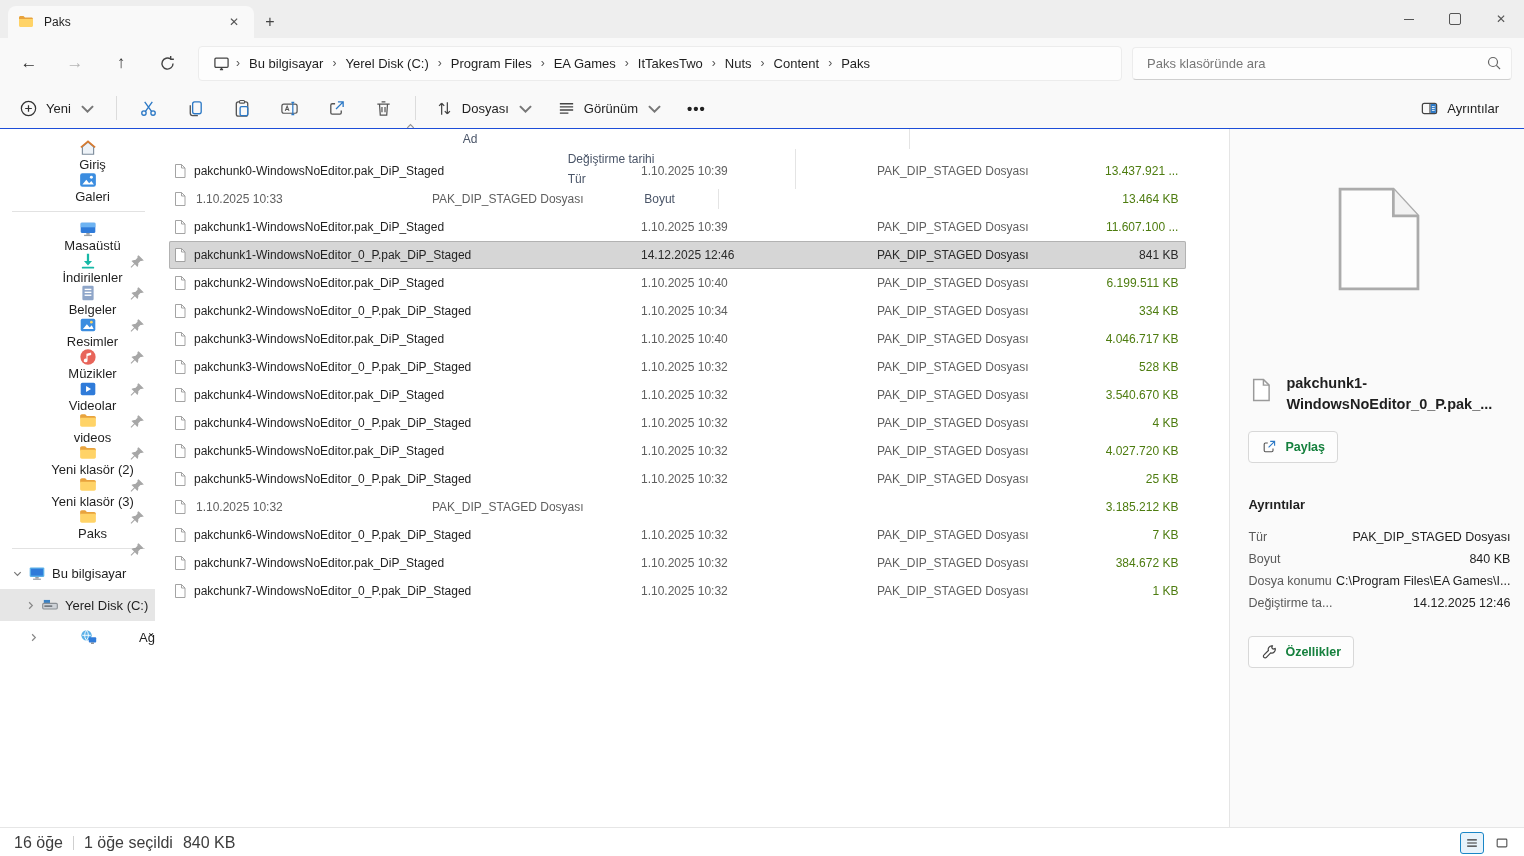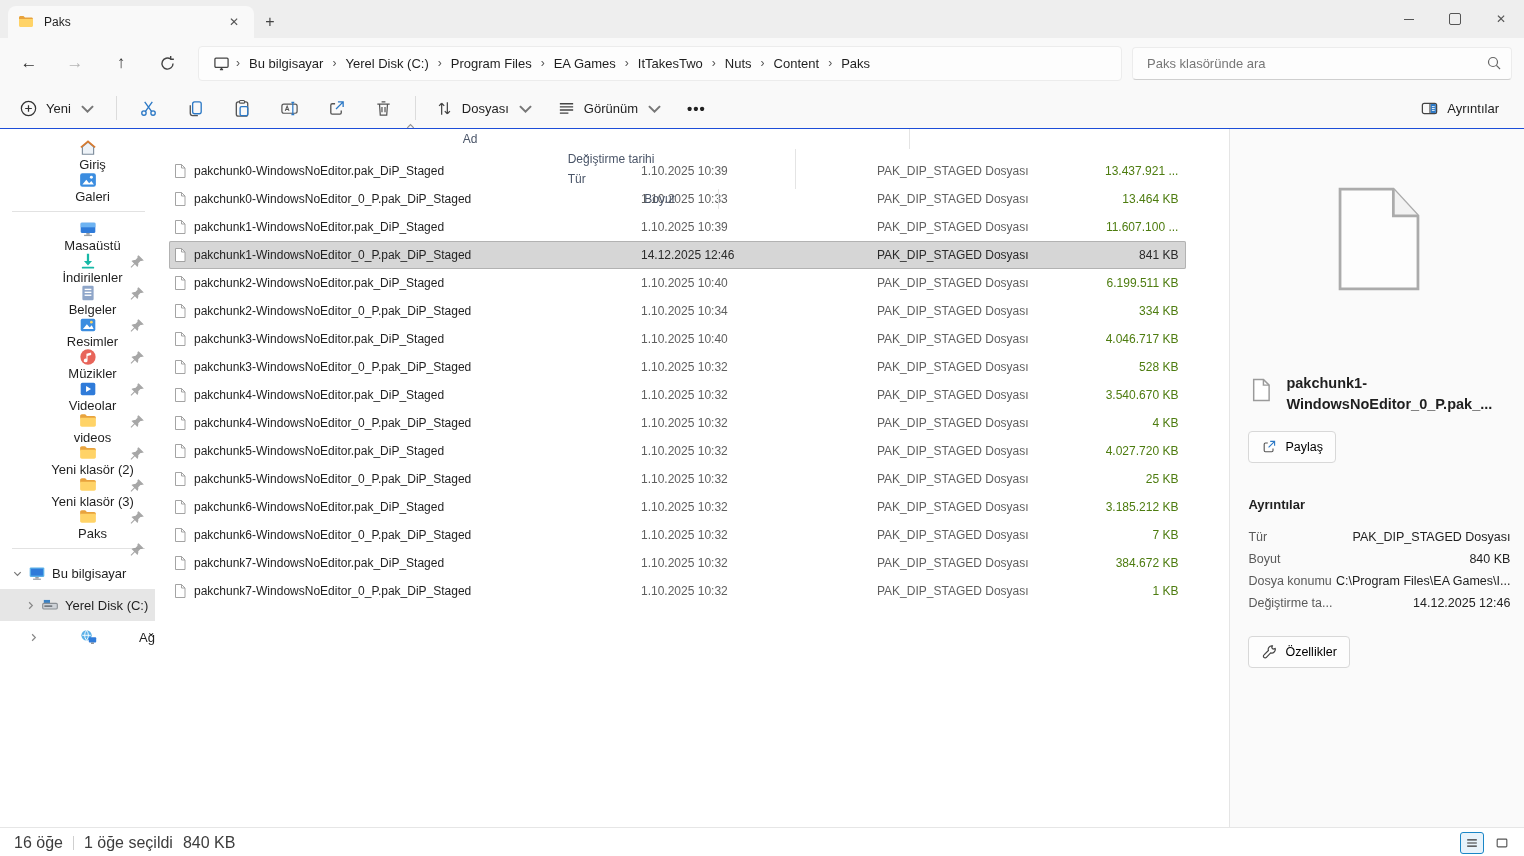--- a/index.html
+++ b/index.html
@@ -89,21 +89,21 @@
 
   
   .details{width:299px;flex:none;background:#fafafa;border-left:1px solid #e5e5e5;box-sizing:border-box;
     padding:0 18px;}
   .preview{height:220px;display:flex;align-items:center;justify-content:center;}
   .preview .icon{width:82px;height:104px;}
   .dp-namerow{display:flex;margin-top:24px;}
   .dp-namerow .icon{width:26px;height:30px;margin-right:12px;margin-top:2px;}
   .dp-name{font-size:14.5px;font-weight:bold;line-height:21px;width:232px;overflow-wrap:break-word;}
   .dp-btn{display:inline-flex;align-items:center;height:30px;padding:0 12px;margin-top:16px;
-    background:#fdfdfd;border:1px solid #d8d8d8;border-radius:4px;font-size:12.5px;color:#000000;}
+    background:#fdfdfd;border:1px solid #d8d8d8;border-radius:4px;font-size:12.5px;color:#15803d;font-weight:bold;}
   .dp-btn .icon{width:16px;height:16px;margin-right:8px;}
   .dp-section{font-size:13px;font-weight:bold;margin-top:34px;}
   .dp-props{margin-top:14px;}
   .dp-prow{display:flex;justify-content:space-between;height:22px;align-items:center;font-size:12.5px;}
   .dp-plabel{color:#5a5a5a;white-space:nowrap;}
   .dp-pvalue{color:#222;white-space:nowrap;overflow:hidden;text-align:right;}
   .dp-props-btn{margin-top:22px;}
 
   
   .statusbar{height:29px;border-top:1px solid #e6e6e6;display:flex;align-items:center;
@@ -555,21 +555,20 @@
             <span class="c-type">PAK_DIP_STAGED Dosyası</span>
             <span class="c-size">13.437.921 ...</span>
           </div>
           <div class="frow">
             <span class="icon">
               <svg viewBox="0 0 16 16">
                 <path d="M3.5 1.5h6L13 5v9.5H3.5z" fill="#fff" stroke="#9a9a9a" stroke-width=".9"></path>
                 <path d="M9.5 1.5V5H13" fill="none" stroke="#9a9a9a" stroke-width=".9"></path>
               </svg>
             </span>
-            <span class="c-name">pakchunk0-WindowsNoEditor_0_P.pak_DiP_Staged</span>
             <span class="c-date">1.10.2025 10:33</span>
             <span class="c-type">PAK_DIP_STAGED Dosyası</span>
             <span class="c-size">13.464 KB</span>
           </div>
           <div class="frow">
             <span class="icon">
               <svg viewBox="0 0 16 16">
                 <path d="M3.5 1.5h6L13 5v9.5H3.5z" fill="#fff" stroke="#9a9a9a" stroke-width=".9"></path>
                 <path d="M9.5 1.5V5H13" fill="none" stroke="#9a9a9a" stroke-width=".9"></path>
               </svg>
@@ -687,21 +686,20 @@
             <span class="c-type">PAK_DIP_STAGED Dosyası</span>
             <span class="c-size">25 KB</span>
           </div>
           <div class="frow">
             <span class="icon">
               <svg viewBox="0 0 16 16">
                 <path d="M3.5 1.5h6L13 5v9.5H3.5z" fill="#fff" stroke="#9a9a9a" stroke-width=".9"></path>
                 <path d="M9.5 1.5V5H13" fill="none" stroke="#9a9a9a" stroke-width=".9"></path>
               </svg>
             </span>
-            <span class="c-name">pakchunk6-WindowsNoEditor.pak_DiP_Staged</span>
             <span class="c-date">1.10.2025 10:32</span>
             <span class="c-type">PAK_DIP_STAGED Dosyası</span>
             <span class="c-size">3.185.212 KB</span>
           </div>
           <div class="frow">
             <span class="icon">
               <svg viewBox="0 0 16 16">
                 <path d="M3.5 1.5h6L13 5v9.5H3.5z" fill="#fff" stroke="#9a9a9a" stroke-width=".9"></path>
                 <path d="M9.5 1.5V5H13" fill="none" stroke="#9a9a9a" stroke-width=".9"></path>
               </svg>

